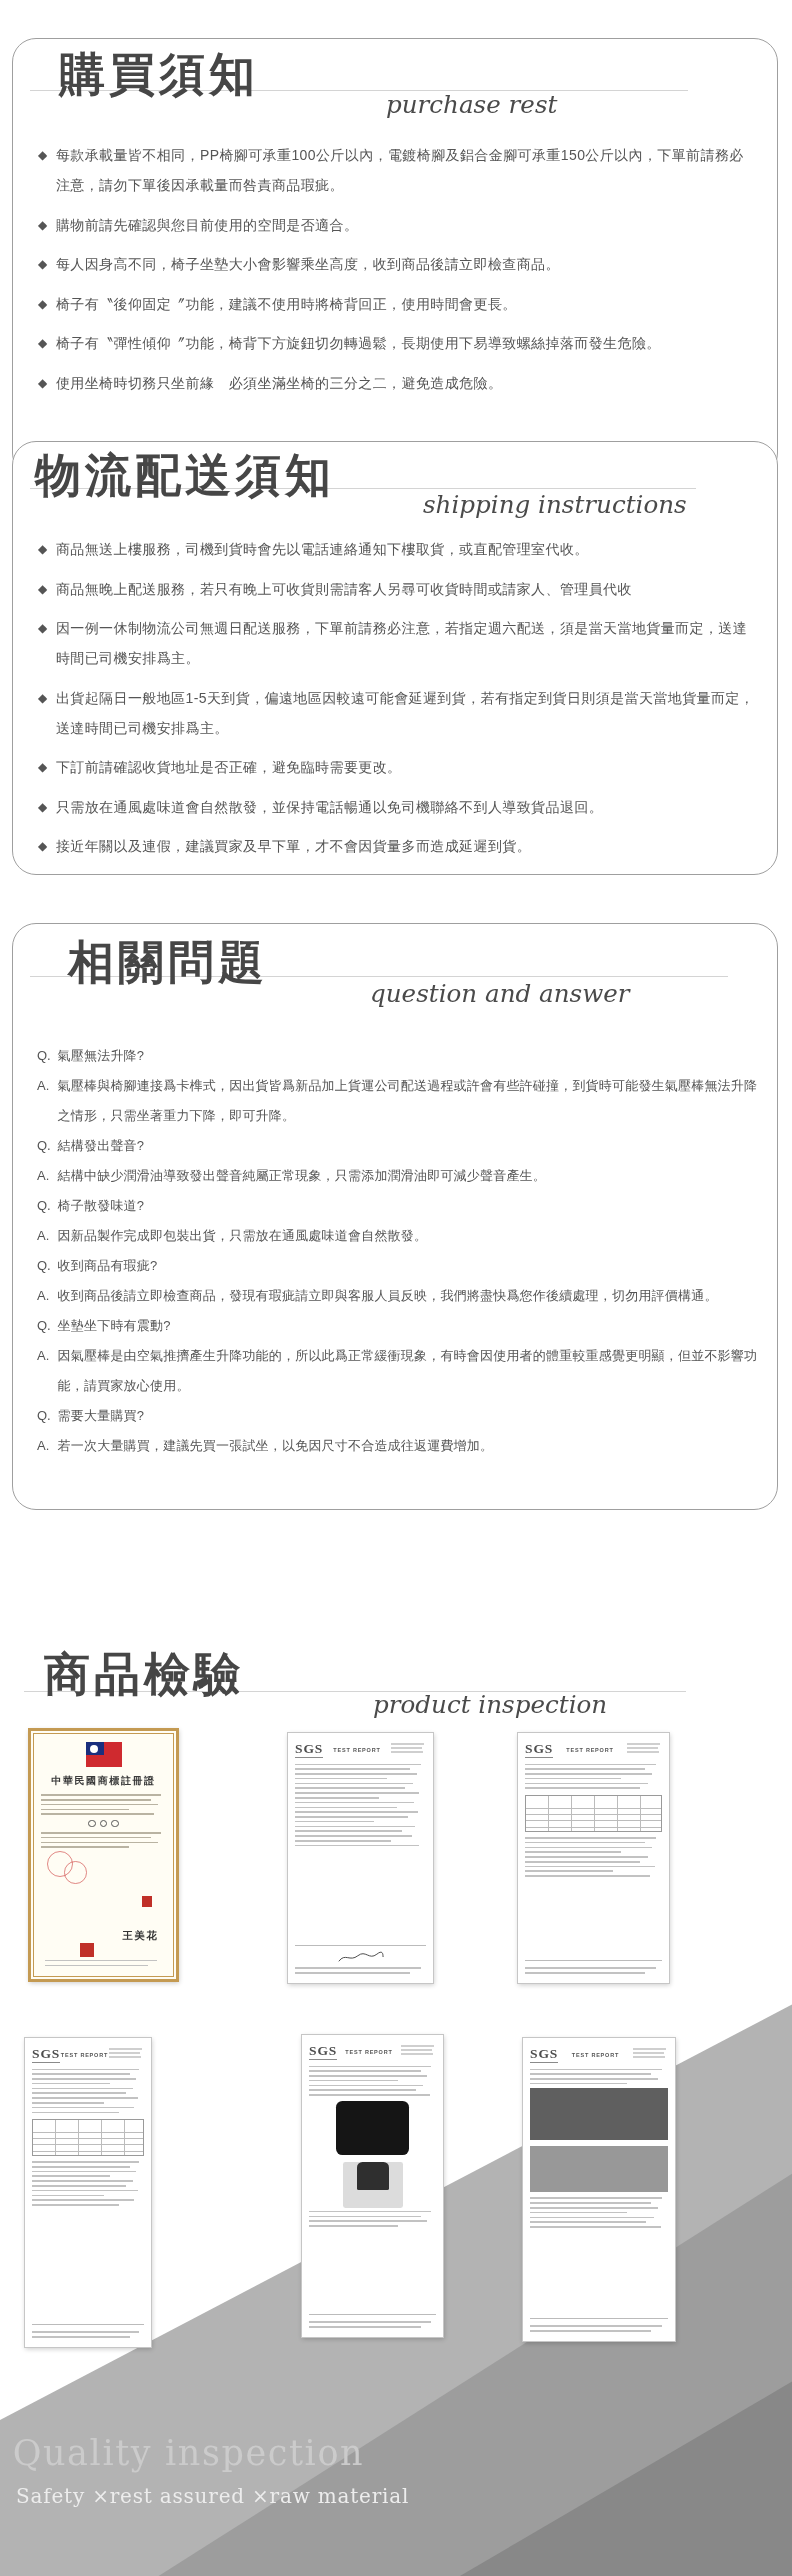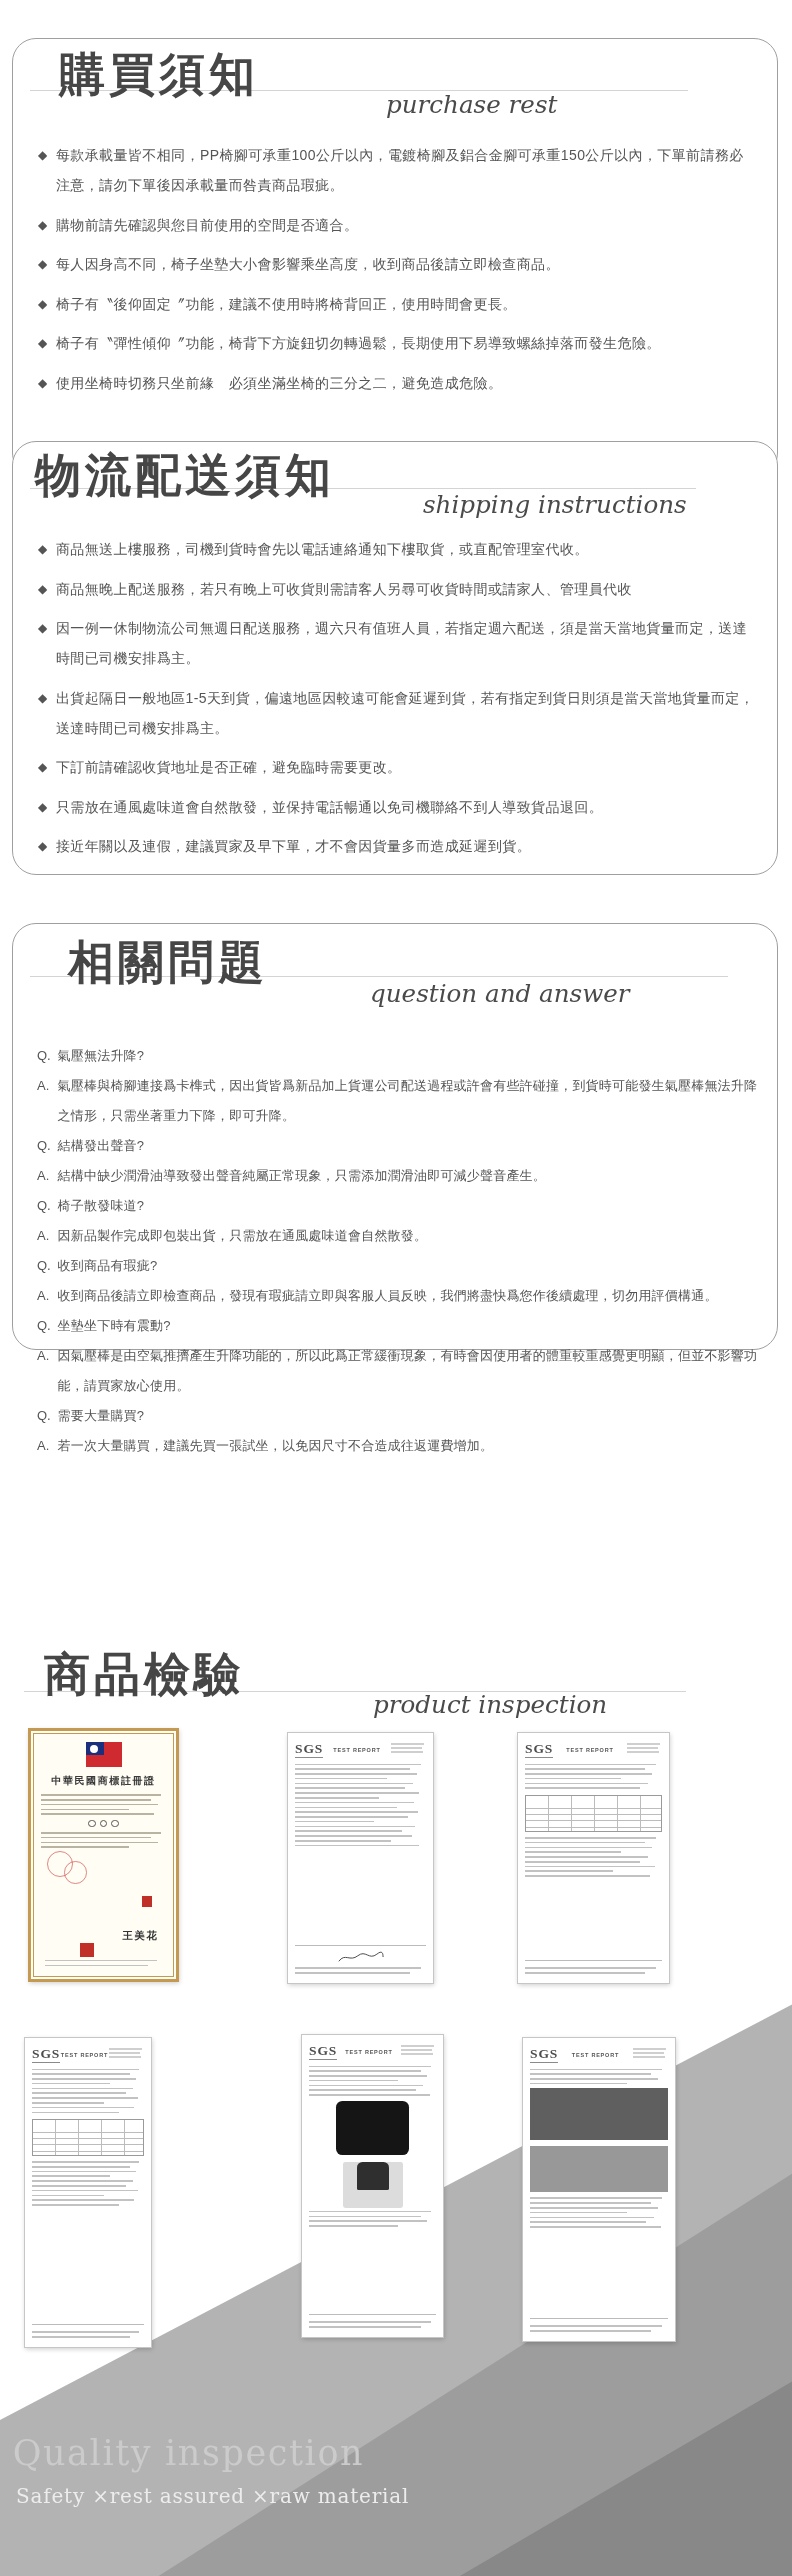--- a/index.html
+++ b/index.html
@@ -4,21 +4,21 @@
 <style>
   html,body{margin:0;padding:0;background:#fff;}
   .page{position:relative;width:793px;height:2576px;background:#fff;overflow:hidden;
         font-family:"Liberation Sans","DejaVu Sans",sans-serif;}
 
   
   .note-box{position:absolute;left:12px;width:766px;border:1.6px solid #9f9f9f;
             border-radius:24px;background:#fff;box-sizing:border-box;}
   #box1{top:38px;height:439px;}
   #box2{top:441px;height:434px;}
-  #box3{top:923px;height:427px;}
+  #box3{top:923px;height:587px;}
 
   .sec-line{position:absolute;height:0.8px;background:#d4d4d4;}
   .sec-title{position:absolute;margin:0;font-weight:bold;color:#464646;
              letter-spacing:4px;font-size:46px;line-height:1.1;
              font-family:"Liberation Sans","DejaVu Sans",sans-serif;}
   .sec-sub{position:absolute;font-family:"DejaVu Serif","Liberation Serif",serif;
            font-style:italic;font-size:24.6px;color:#4a4a4a;white-space:nowrap;}
 
   #box1 .sec-line{left:17.4px;width:658px;top:51px;}
   #box1 .sec-title{left:46px;top:9.5px;}
@@ -161,21 +161,21 @@
       <div class="bitem">
           <span class="bullet">◆</span>
           <span class="btext">商品無送上樓服務，司機到貨時會先以電話連絡通知下樓取貨，或直配管理室代收。</span>
         </div>
       <div class="bitem">
           <span class="bullet">◆</span>
           <span class="btext">商品無晚上配送服務，若只有晚上可收貨則需請客人另尋可收貨時間或請家人、管理員代收</span>
         </div>
       <div class="bitem">
           <span class="bullet">◆</span>
-          <span class="btext">因一例一休制物流公司無週日配送服務，週六只有值班人員，若指定週六配送，須是當天當地貨量而定，送達時間已司機安排爲主。</span>
+          <span class="btext">因一例一休制物流公司無週日配送服務，下單前請務必注意，若指定週六配送，須是當天當地貨量而定，送達時間已司機安排爲主。</span>
         </div>
       <div class="bitem">
           <span class="bullet">◆</span>
           <span class="btext">出貨起隔日一般地區1-5天到貨，偏遠地區因較遠可能會延遲到貨，若有指定到貨日則須是當天當地貨量而定，送達時間已司機安排爲主。</span>
         </div>
       <div class="bitem">
           <span class="bullet">◆</span>
           <span class="btext">下訂前請確認收貨地址是否正確，避免臨時需要更改。</span>
         </div>
       <div class="bitem">

